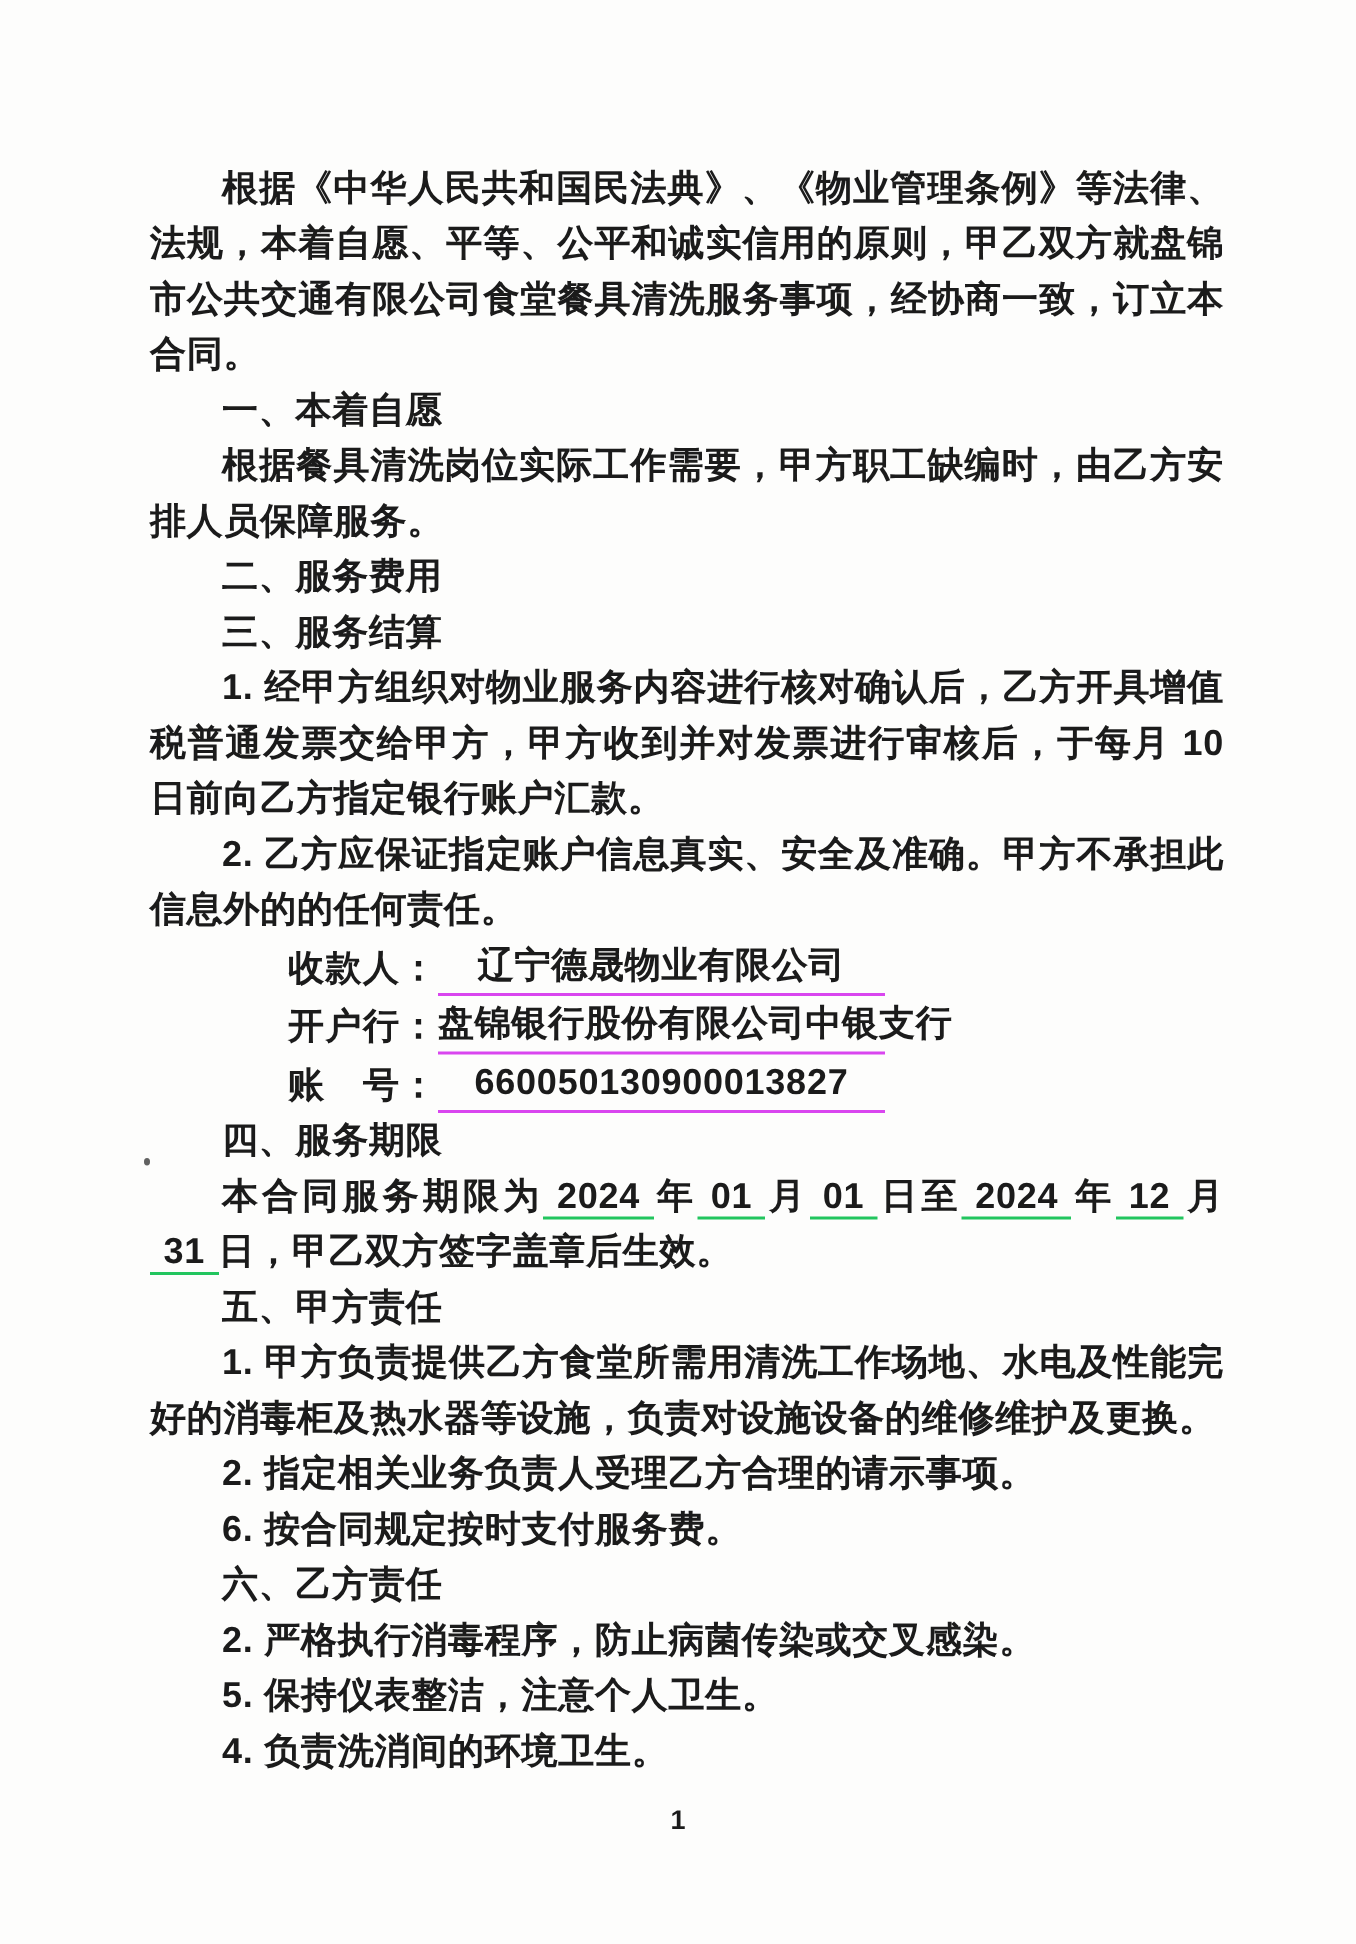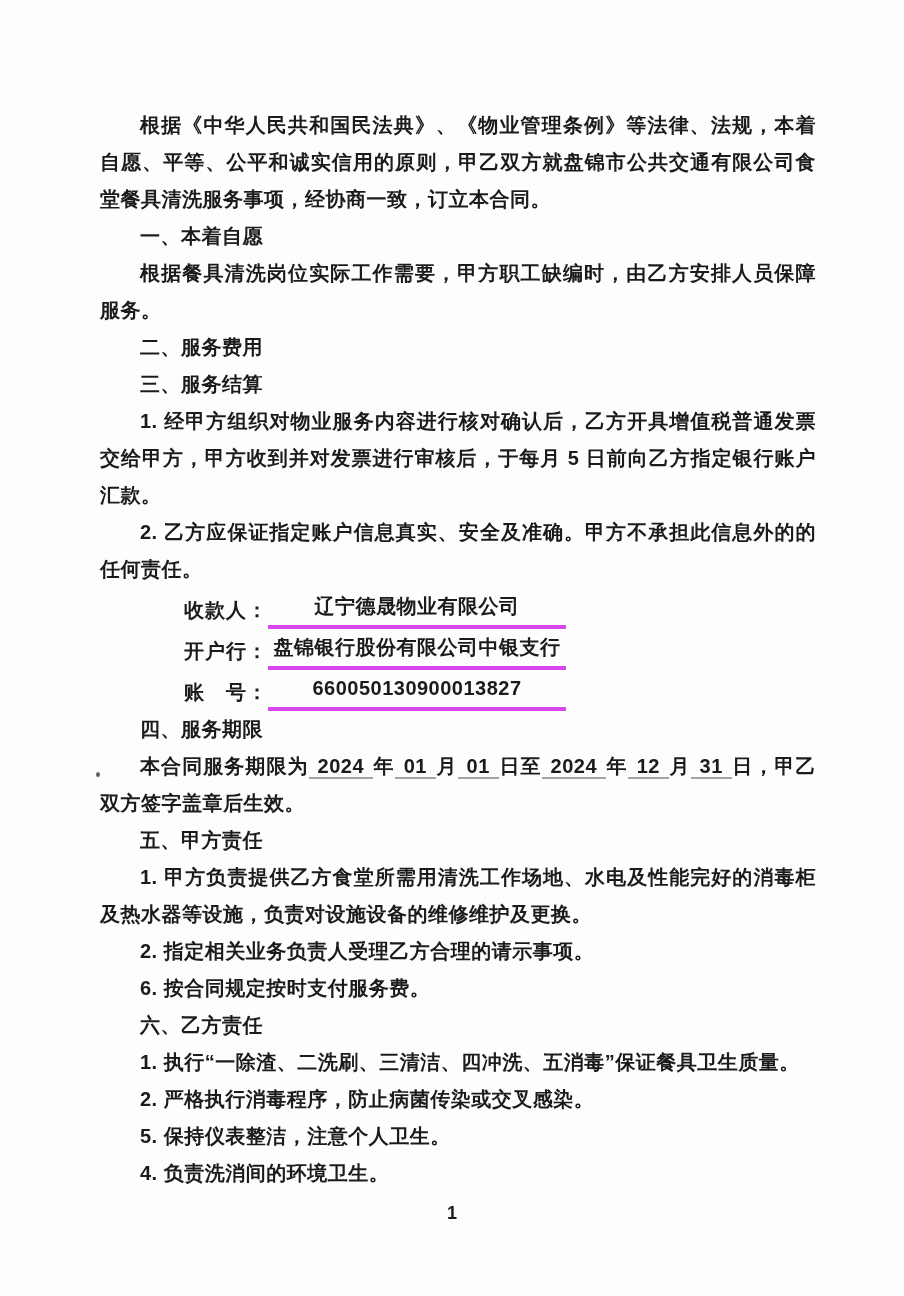--- a/index.html
+++ b/index.html
@@ -12,44 +12,44 @@
   }
   .page {
     position: relative;
     width: 904px; height: 1296px;
     background: #fdfdfc;
   }
   .doc {
     position: absolute;
     left: 100px; top: 107px;
     width: 716px;
-    font-size: 20px;
+    font-size: 24px;
     line-height: 37px;
     font-weight: 600;
     letter-spacing: 0.5px;
     text-align: justify;
   }
   .para { text-indent: 2em; }
   .heading { text-indent: 2em; font-weight: 800; }
   .u {
     border-bottom: 2px solid #1b1b1b;
     padding: 0 3px;
   }
   .u-num {
-    border-bottom: 2px solid #a3a3a3;
+    border-bottom: 2px solid #22c55e;
     padding: 0 9px;
   }
   .field { text-indent: 2em; }
   .field-label { letter-spacing: 1px; padding-left: 44px; }
   .field-value {
     display: inline-block;
     width: 298px;
     text-align: center;
     text-indent: 0;
-    border-bottom: 4px solid #d946ef;
+    border-bottom: 2px solid #d946ef;
     white-space: nowrap;
     vertical-align: bottom;
   }
   .page-number {
     position: absolute;
     left: 0; right: 0;
     top: 1203px;
     text-align: center;
     font-size: 18px;
     font-weight: 600;
@@ -72,37 +72,36 @@
   <div class="doc">
 
     <p class="para">根据《中华人民共和国民法典》、《物业管理条例》等法律、法规，本着自愿、平等、公平和诚实信用的原则，甲乙双方就盘锦市公共交通有限公司食堂餐具清洗服务事项，经协商一致，订立本合同。</p>
 
     <p class="heading">一、本着自愿</p>
     <p class="para">根据餐具清洗岗位实际工作需要，甲方职工缺编时，由乙方安排人员保障服务。</p>
 
     <p class="heading">二、服务费用</p>
 
     <p class="heading">三、服务结算</p>
-    <p class="para">1. 经甲方组织对物业服务内容进行核对确认后，乙方开具增值税普通发票交给甲方，甲方收到并对发票进行审核后，于每月 5 日前向乙方指定银行账户汇款。</p>
+    <p class="para">1. 经甲方组织对物业服务内容进行核对确认后，乙方开具增值税普通发票交给甲方，甲方收到并对发票进行审核后，于每月 10 日前向乙方指定银行账户汇款。</p>
     <p class="para">2. 乙方应保证指定账户信息真实、安全及准确。甲方不承担此信息外的的任何责任。</p>
 
     <p class="field"><span class="field-label">收款人：</span><span class="field-value">辽宁德晟物业有限公司</span></p>
     <p class="field"><span class="field-label">开户行：</span><span class="field-value">盘锦银行股份有限公司中银支行</span></p>
     <p class="field"><span class="field-label">账　号：</span><span class="field-value">660050130900013827</span></p>
 
     <p class="heading">四、服务期限</p>
     <p class="para"><span>本合同服务期限为</span><span class="u-num">2024</span><span>年</span><span class="u-num">01</span><span>月</span><span class="u-num">01</span><span>日至</span><span class="u-num">2024</span><span>年</span><span class="u-num">12</span><span>月</span><span class="u-num">31</span><span>日，甲乙双方签字盖章后生效。</span></p>
 
     <p class="heading">五、甲方责任</p>
     <p class="para">1. 甲方负责提供乙方食堂所需用清洗工作场地、水电及性能完好的消毒柜及热水器等设施，负责对设施设备的维修维护及更换。</p>
     <p class="para">2. 指定相关业务负责人受理乙方合理的请示事项。</p>
     <p class="para">6. 按合同规定按时支付服务费。</p>
 
     <p class="heading">六、乙方责任</p>
-    <p class="para">1. 执行“一除渣、二洗刷、三清洁、四冲洗、五消毒”保证餐具卫生质量。</p>
     <p class="para">2. 严格执行消毒程序，防止病菌传染或交叉感染。</p>
     <p class="para">5. 保持仪表整洁，注意个人卫生。</p>
     <p class="para">4. 负责洗消间的环境卫生。</p>
 
   </div>
 
   <div class="page-number">1</div>
 </div>
 
 </body></html>

